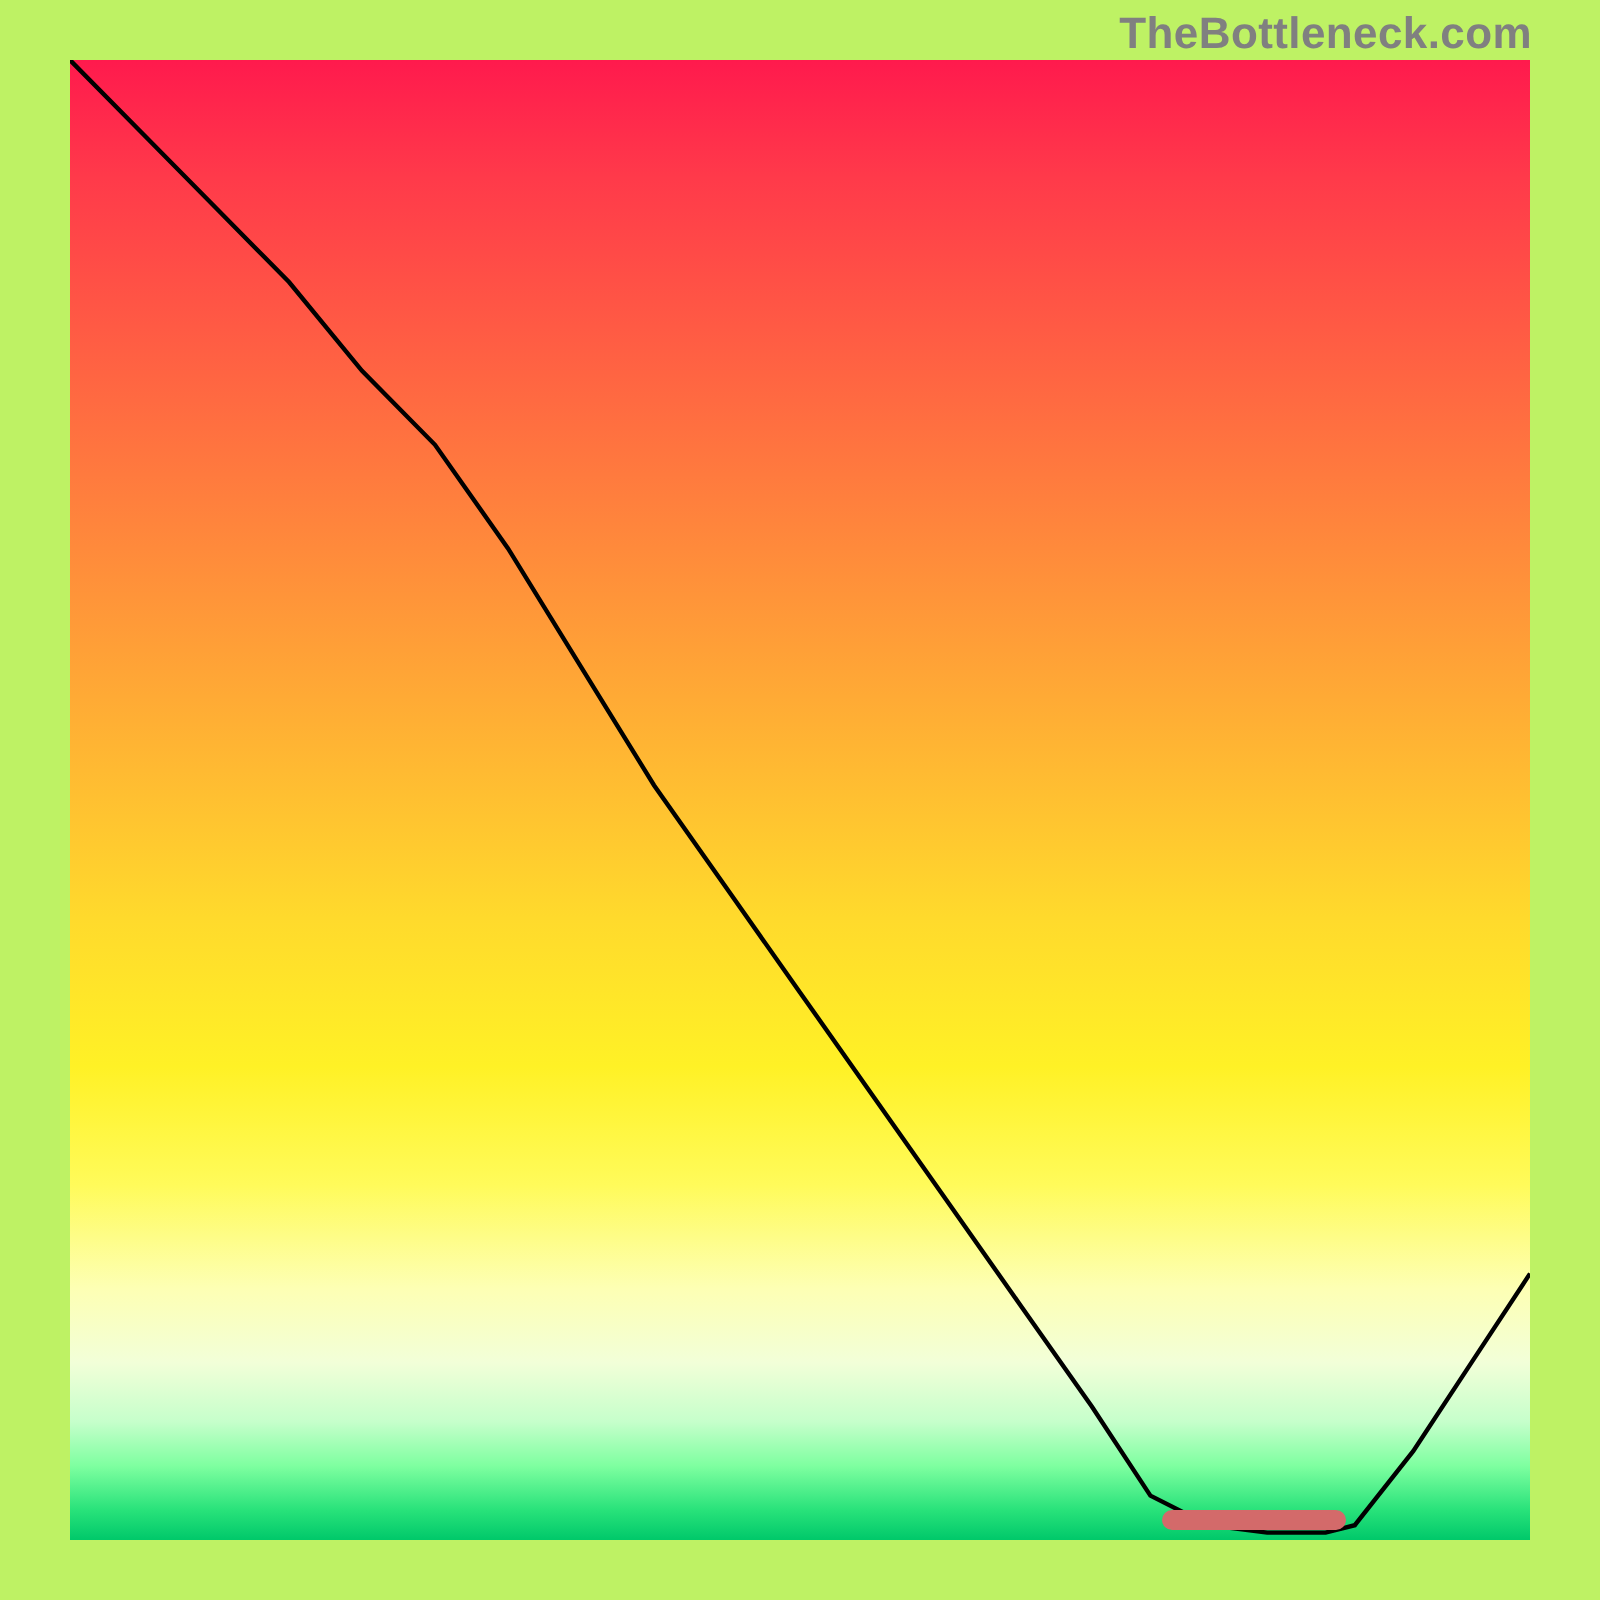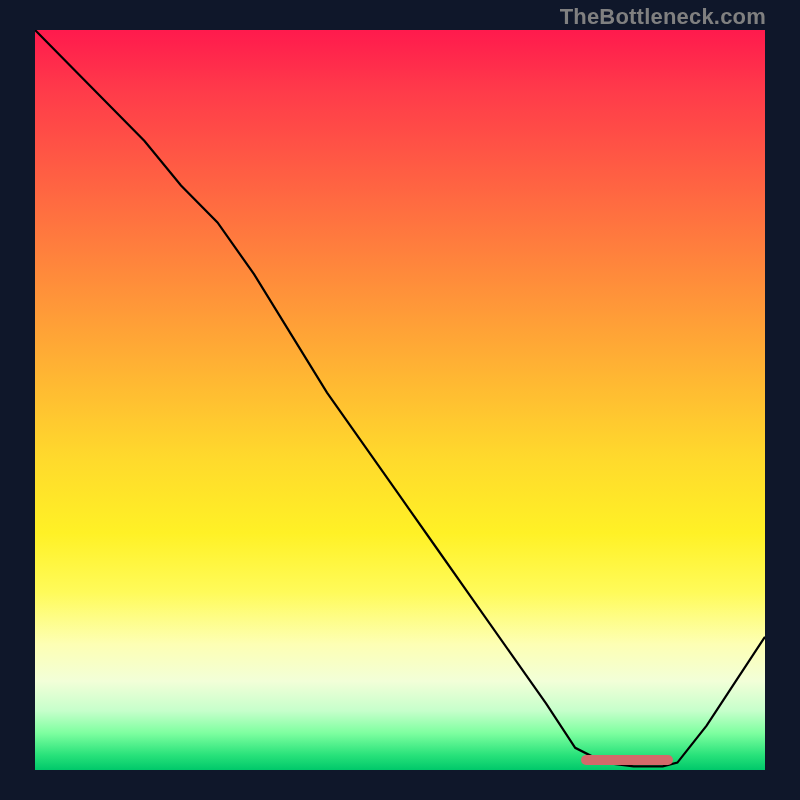--- a/index.html
+++ b/index.html
@@ -10,21 +10,21 @@
     background: #000;
     overflow: hidden;
     font-family: Arial, Helvetica, sans-serif;
   }
   .frame {
     position: absolute;
     left: 0;
     top: 0;
     width: 800px;
     height: 800px;
-    background: #0f172a;
+    background: #bef264;
   }
   .plot {
     position: absolute;
     left: 35px;
     top: 30px;
     width: 730px;
     height: 740px;
     background: linear-gradient(to bottom,
       #ff1a4d 0%,
       #ff3a4a 8%,

